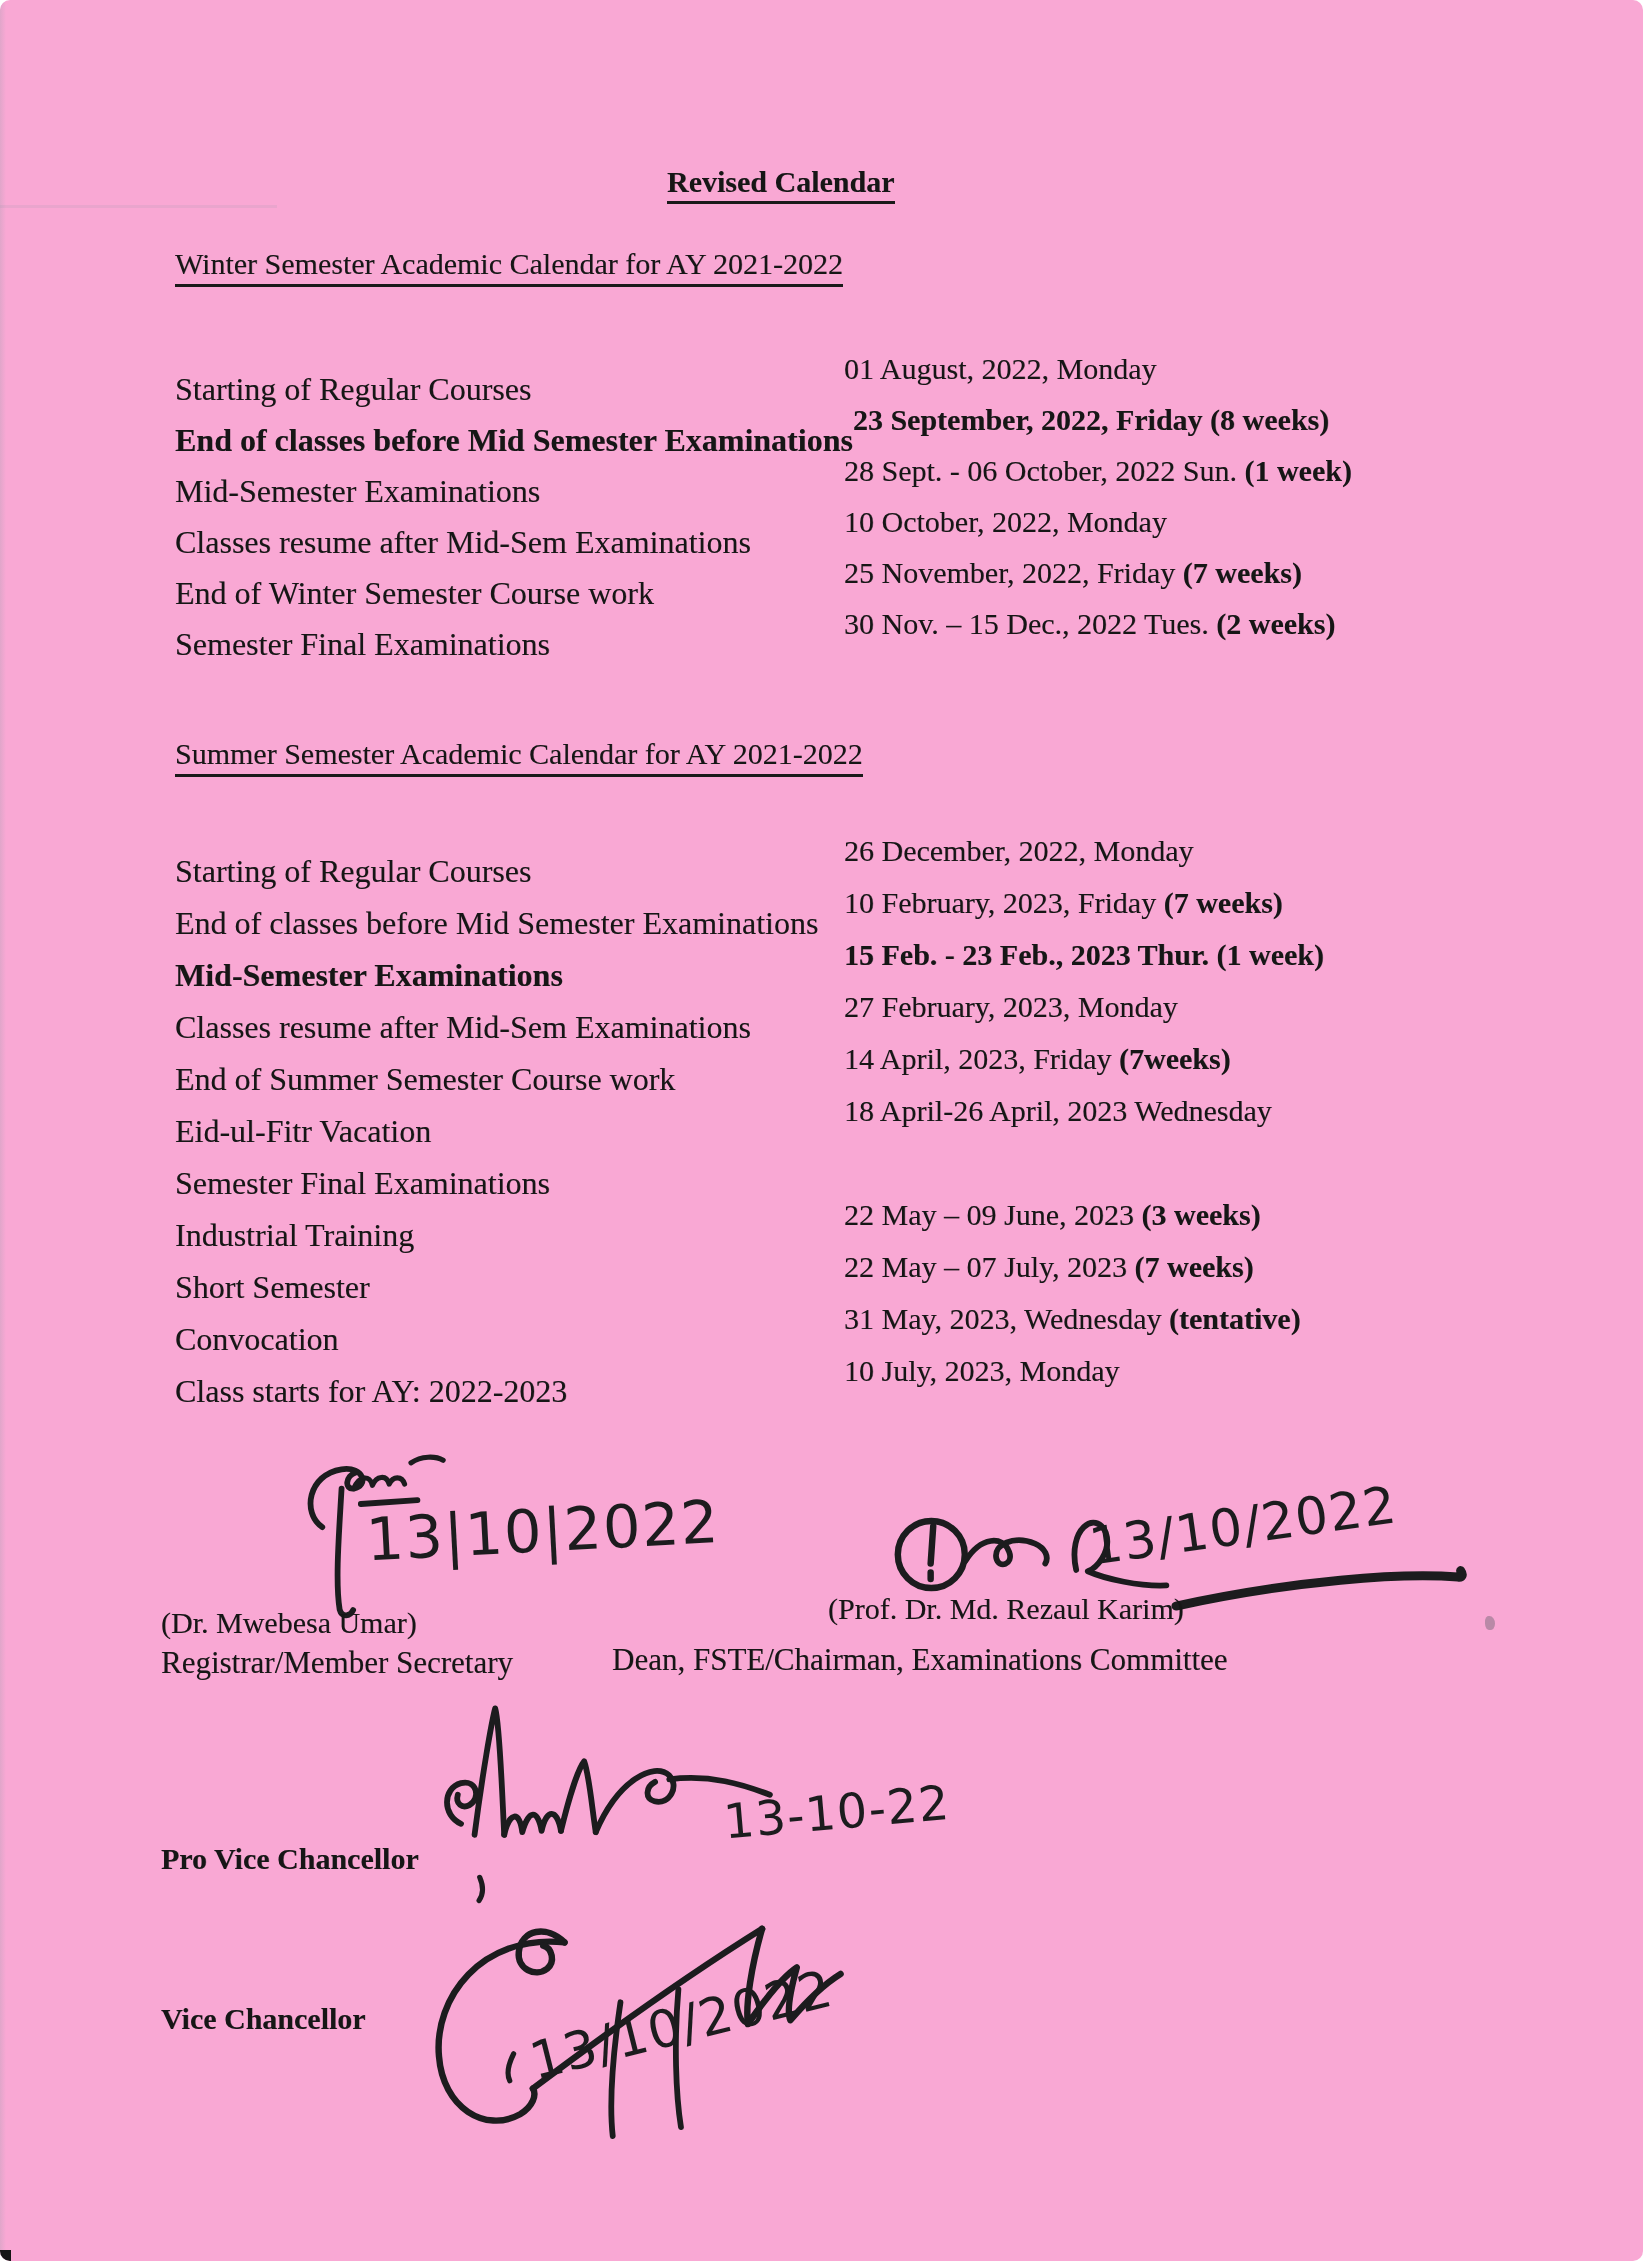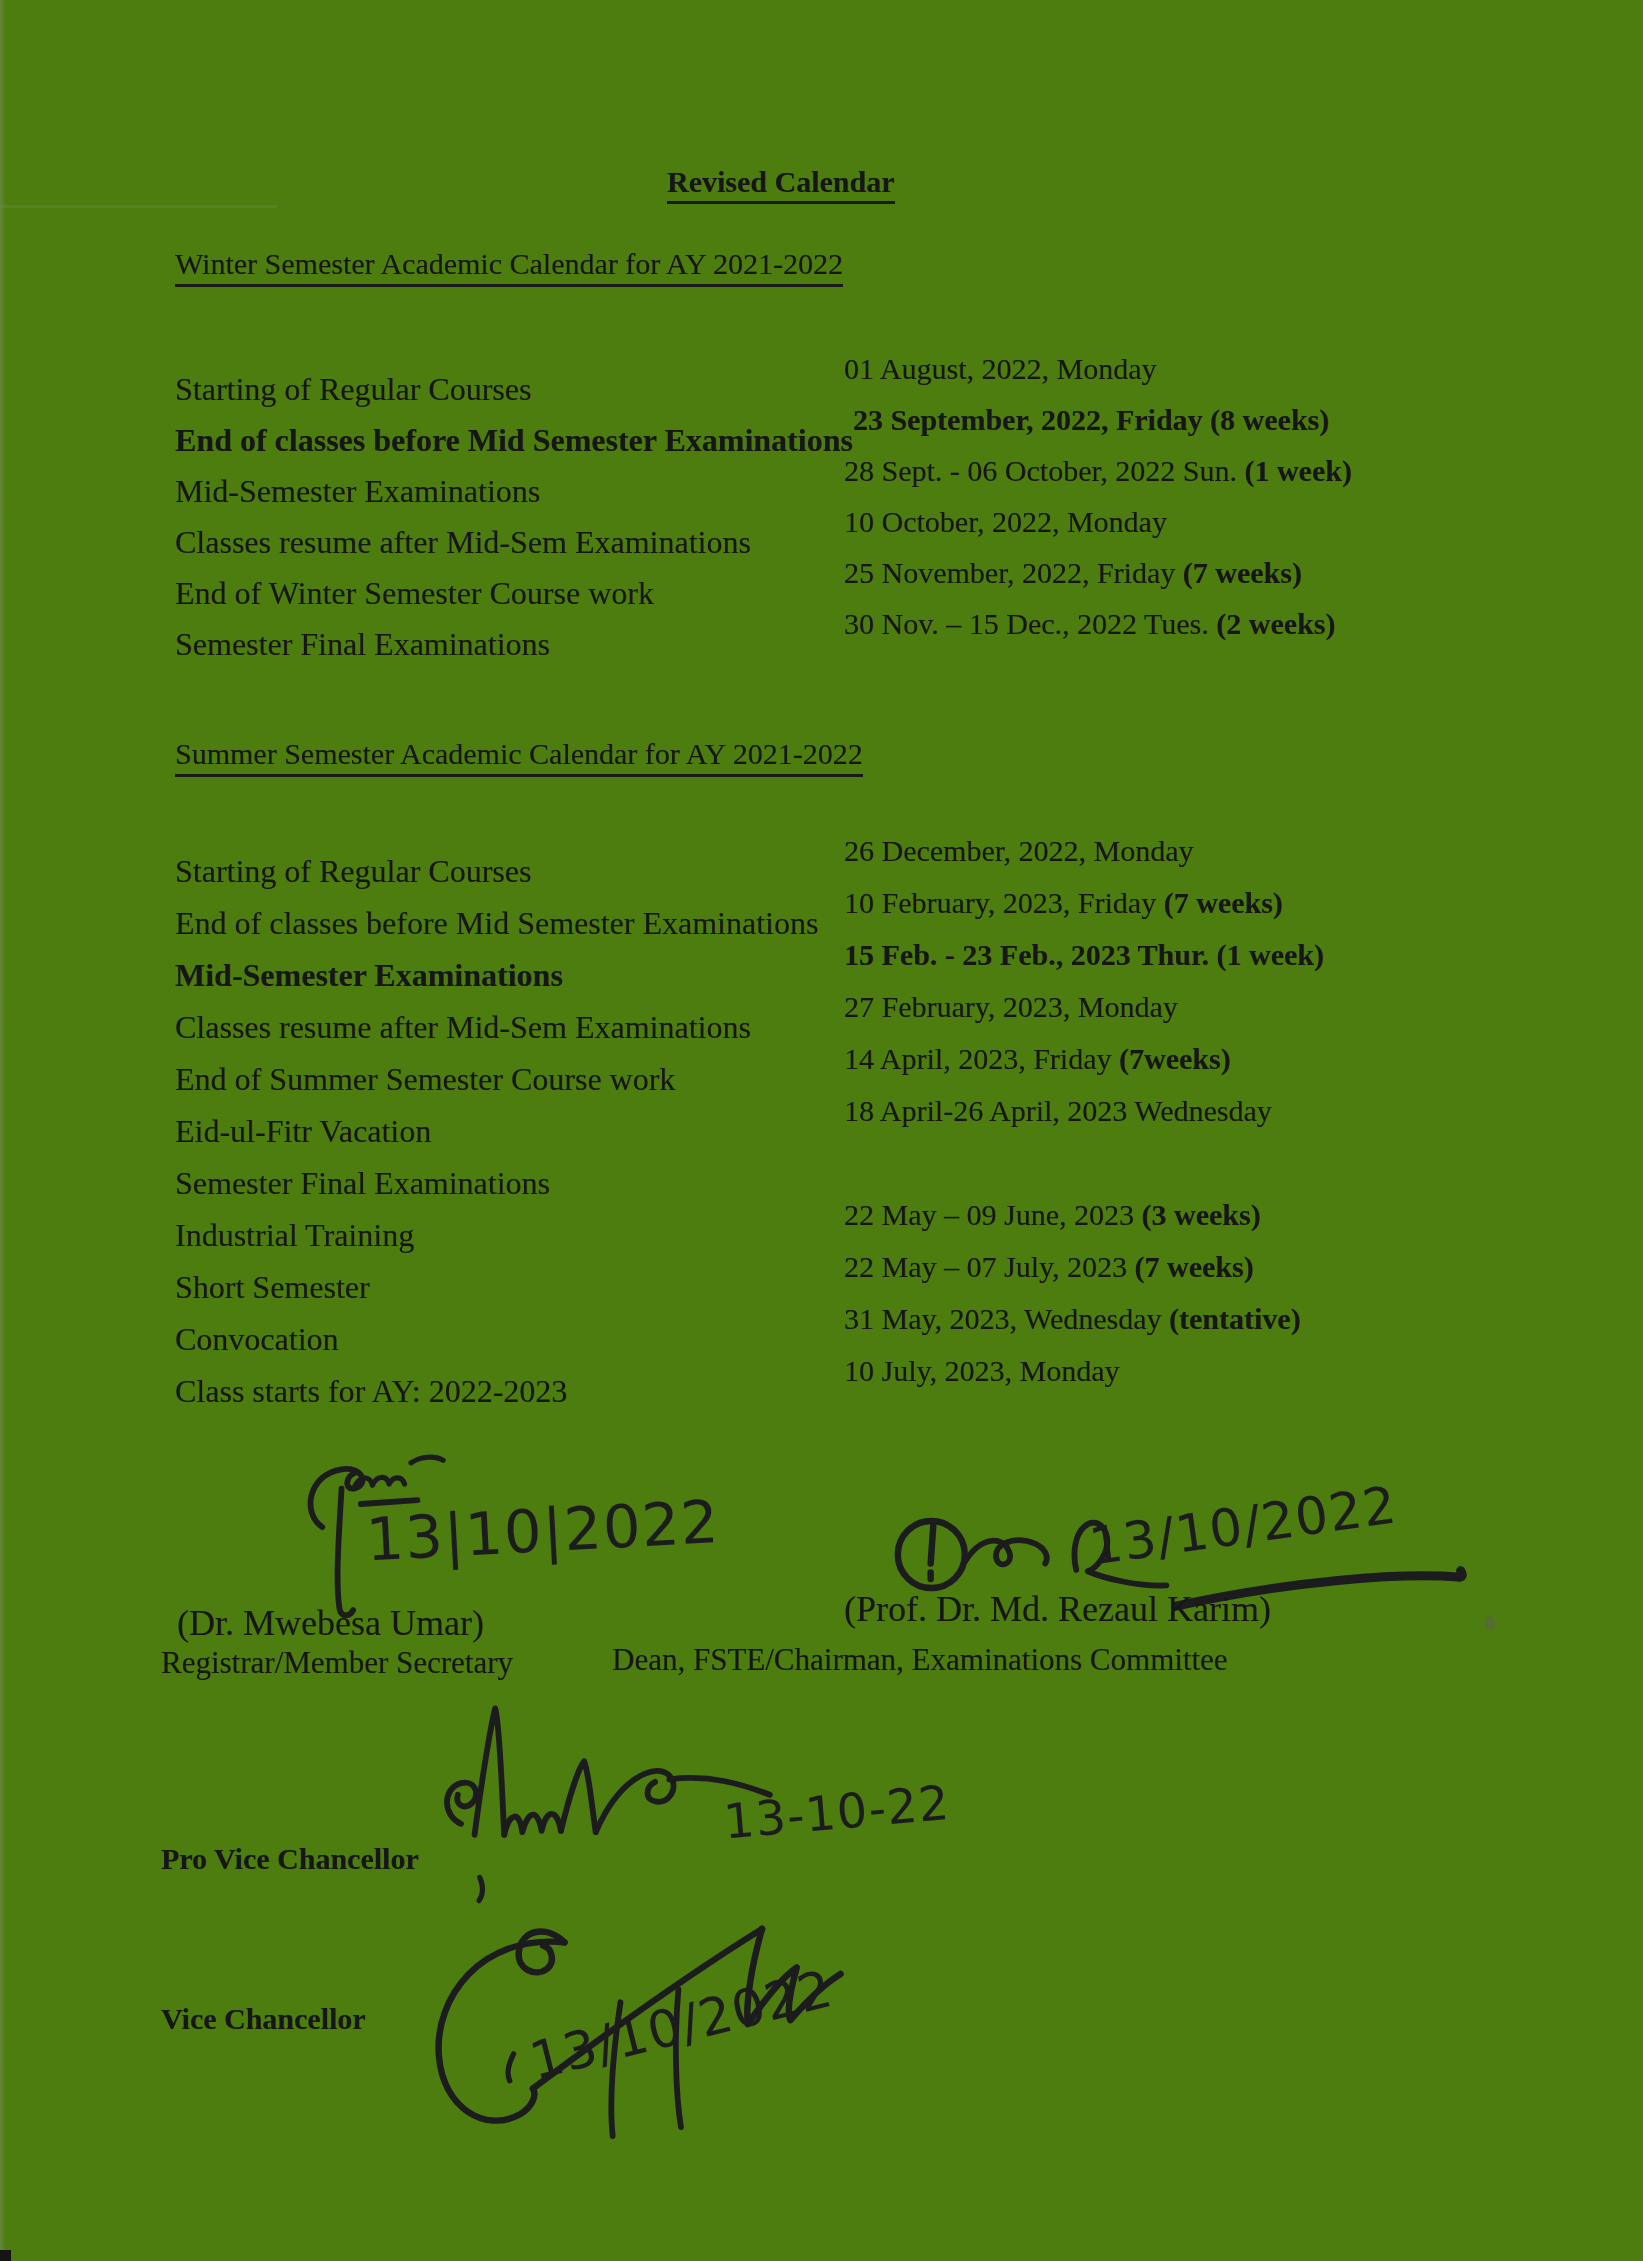--- a/index.html
+++ b/index.html
@@ -1,41 +1,42 @@
 <!DOCTYPE html>
 <html style="font-size:10.3px"><head>
 <meta charset="utf-8">
 <style>
   html,body{margin:0;padding:0;background:#ffffff;}
   .page{
     position:relative;
     width:1643px;height:2261px;
-    background:#4d7c0f;
+    background:#f9a8d4;
     font-family:"Liberation Serif","DejaVu Serif",serif;
     color:#161616;
     overflow:hidden;
+    border-radius:10px;
   }
   .ink{ text-shadow:0.4px 0.4px 0.5px rgba(25,25,25,0.35); }
   .bold{ font-weight:700; }
   .abs{ position:absolute; white-space:nowrap; }
   .doc-title{
     font-size:30px; font-weight:700; line-height:32px;
     border-bottom:3.2px solid #1a1a1a; padding-bottom:2.6px;
   }
   .heading{
     font-size:30px; font-weight:400; line-height:32px;
     border-bottom:3.9px solid #1a1a1a; padding-bottom:3.9px;
   }
   .cal-table{ position:absolute; left:175px; width:1327px; }
   .cal-row{ display:flex; align-items:center; }
   .winter .cal-row{ height:51px; }
   .summer .cal-row{ height:52px; }
   .cal-label{ flex:0 0 669px; font-size:32px; line-height:34px; white-space:nowrap;margin-top:40px; }
   .cal-value{ font-size:30px; line-height:34px; white-space:nowrap; }
-  .sig-name{ font-size:36px; line-height:34px;margin-left:16px; }
+  .sig-name{ font-size:30px; line-height:34px; }
   .sig-title{ font-size:31px; line-height:35px; font-weight:400; }
   .role-label{ font-size:30px; line-height:34px; font-weight:700; }
   svg.sig{ position:absolute; overflow:visible; }
   svg.sig path, svg.sig circle{ fill:none; stroke:#1c1c1e; stroke-linecap:round; stroke-linejoin:round; }
   svg.sig text{
     font-family:"DejaVu Sans","Liberation Sans",sans-serif;
     fill:#1c1c1e; letter-spacing:2px;
   }
   
   .edge-band{ position:absolute; left:0; top:0; width:6.4px; height:2261px;

